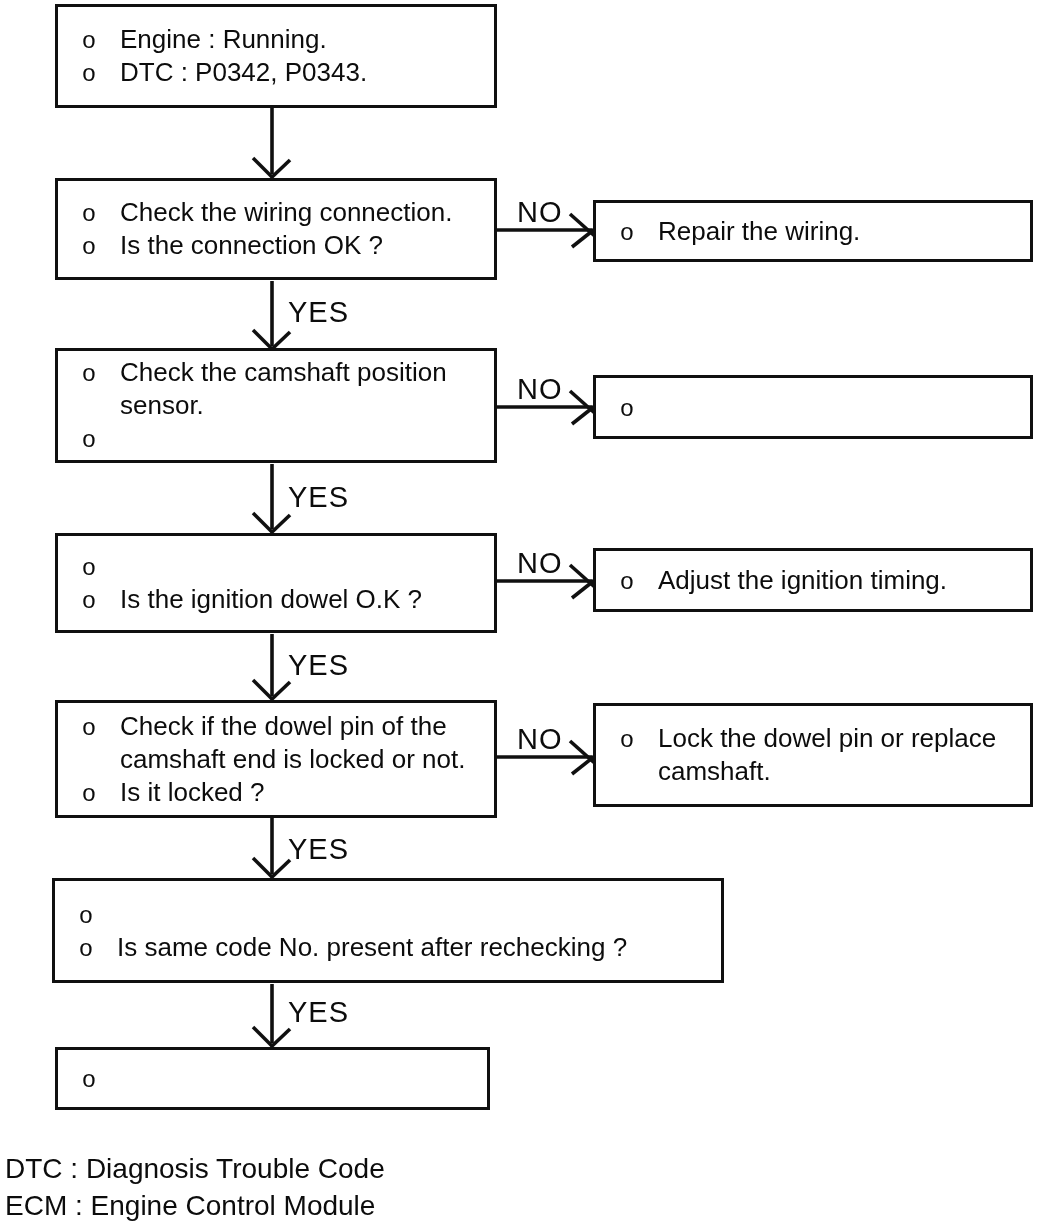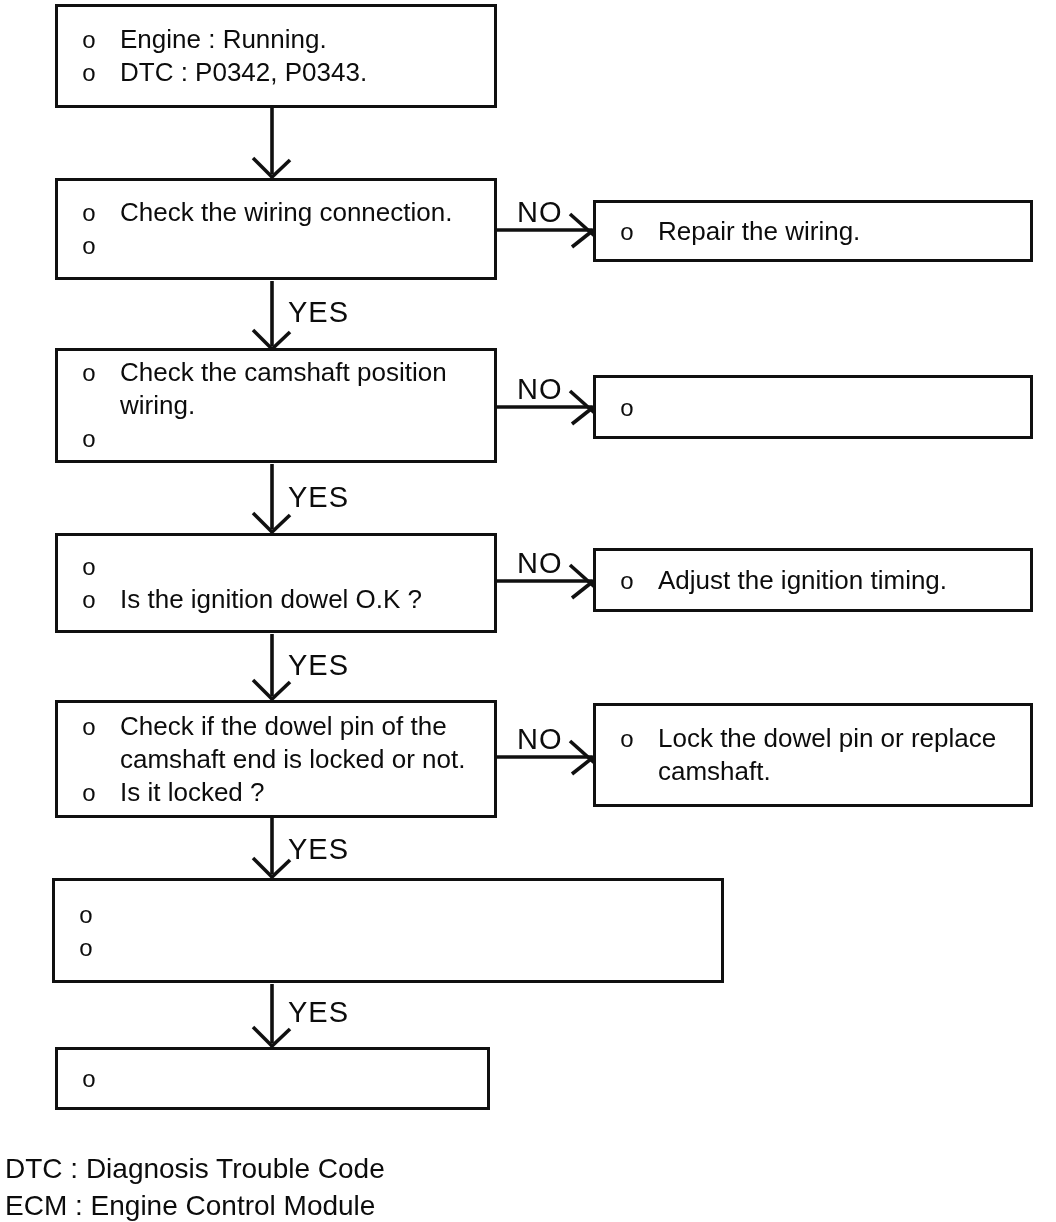--- a/index.html
+++ b/index.html
@@ -111,30 +111,31 @@
       </div>
   </div>
 
   <div class="box" id="b2">
     <div class="row">
         <span class="bullet">o</span>
         <span>Check the wiring connection.</span>
       </div>
     <div class="row">
         <span class="bullet">o</span>
+        <span>Is the connection OK ?</span>
       </div>
   </div>
 
   <div class="box" id="b3">
     <div class="row">
         <span class="bullet">o</span>
         <span>Check the camshaft position</span>
       </div>
     <div class="row cont">
-        <span>wiring.</span>
+        <span>sensor.</span>
       </div>
     <div class="row">
         <span class="bullet">o</span>
       </div>
   </div>
 
   <div class="box" id="b4">
     <div class="row">
         <span class="bullet">o</span>
       </div>
@@ -157,20 +158,21 @@
         <span>Is it locked ?</span>
       </div>
   </div>
 
   <div class="box" id="b6">
     <div class="row">
         <span class="bullet">o</span>
       </div>
     <div class="row">
         <span class="bullet">o</span>
+        <span>Is same code No. present after rechecking ?</span>
       </div>
   </div>
 
   <div class="box" id="b7">
     <div class="row">
         <span class="bullet">o</span>
       </div>
   </div>
 
   <div class="box" id="r1">

